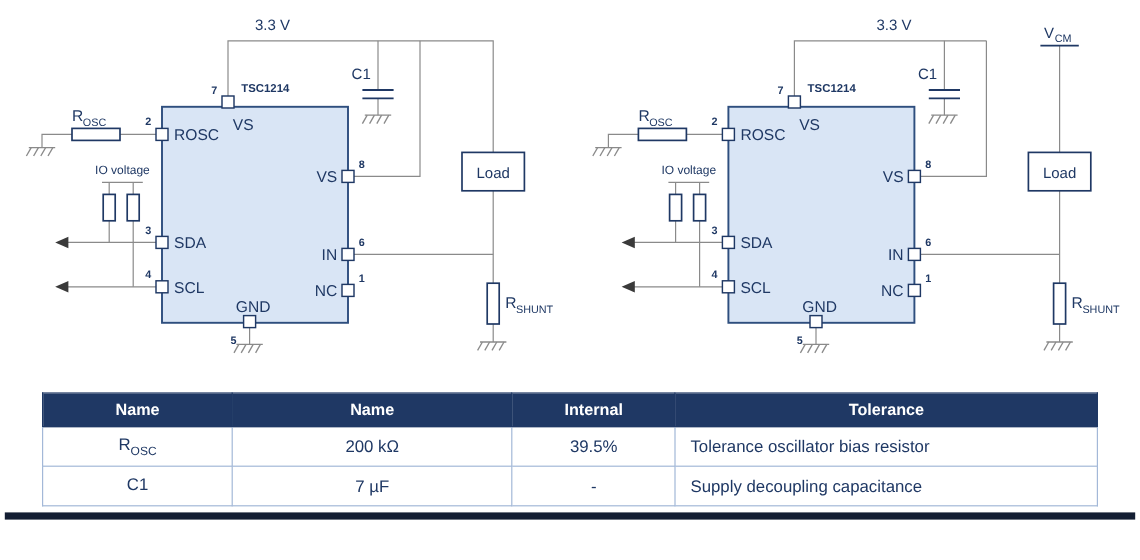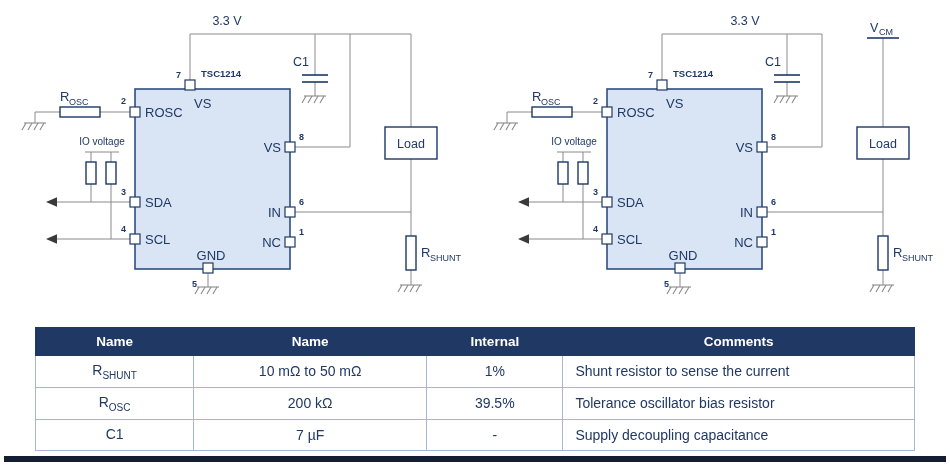--- a/index.html
+++ b/index.html
@@ -237,30 +237,24 @@
       <col style="width:18%">
         <col style="width:26.5%">
         <col style="width:15.5%">
         <col style="width:40%">
     </colgroup>
     <thead>
       <tr>
         <th>Name</th>
         <th>Name</th>
         <th>Internal</th>
-        <th>Comments</th>
+        <th>Tolerance</th>
       </tr>
     </thead>
     <tbody>
-      <tr>
-        <td class="name-cell"><span>R</span><sub>SHUNT</sub></td>
-        <td>10 mΩ to 50 mΩ</td>
-        <td>1%</td>
-        <td class="comments-cell">Shunt resistor to sense the current</td>
-      </tr>
       <tr>
         <td class="name-cell"><span>R</span><sub>OSC</sub></td>
         <td>200 kΩ</td>
         <td>39.5%</td>
         <td class="comments-cell">Tolerance oscillator bias resistor</td>
       </tr>
       <tr>
         <td class="name-cell"><span>C1</span><sub></sub></td>
         <td>7 µF</td>
         <td>-</td>

